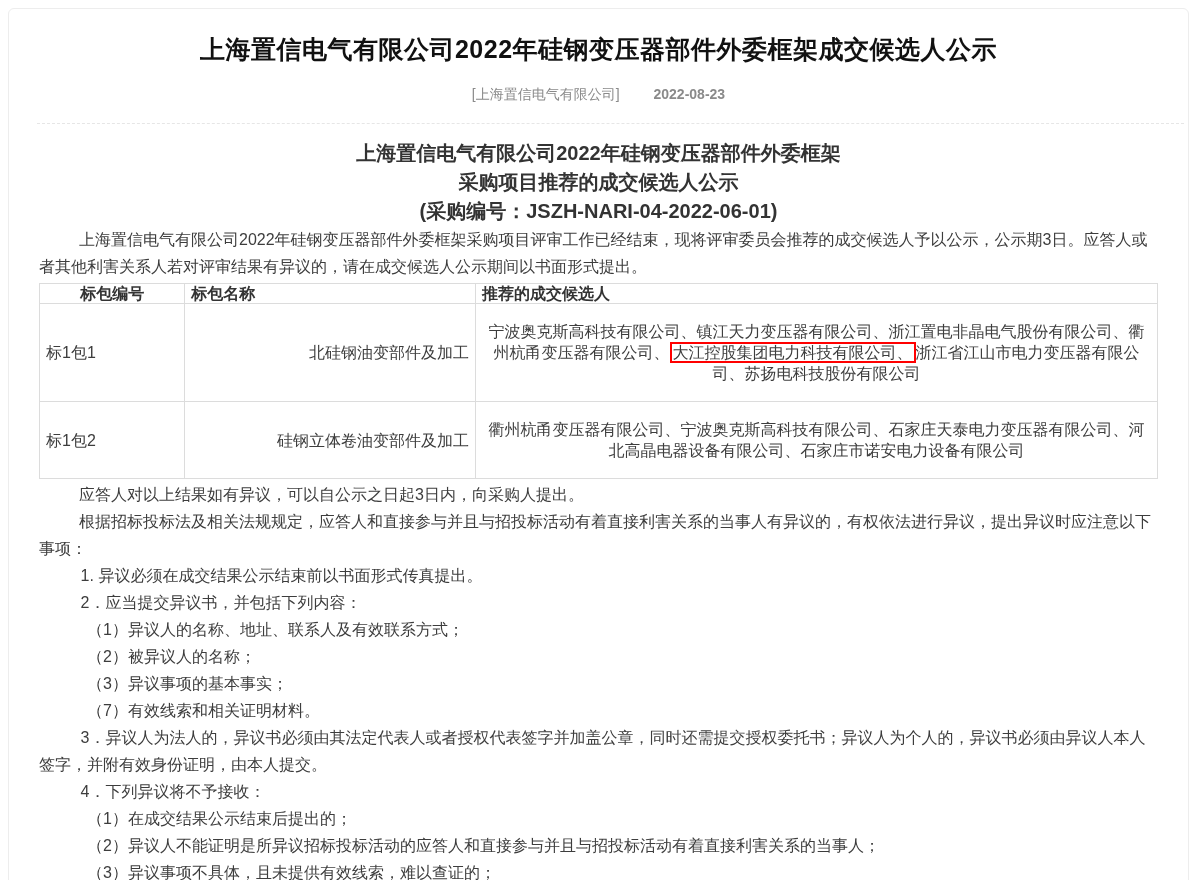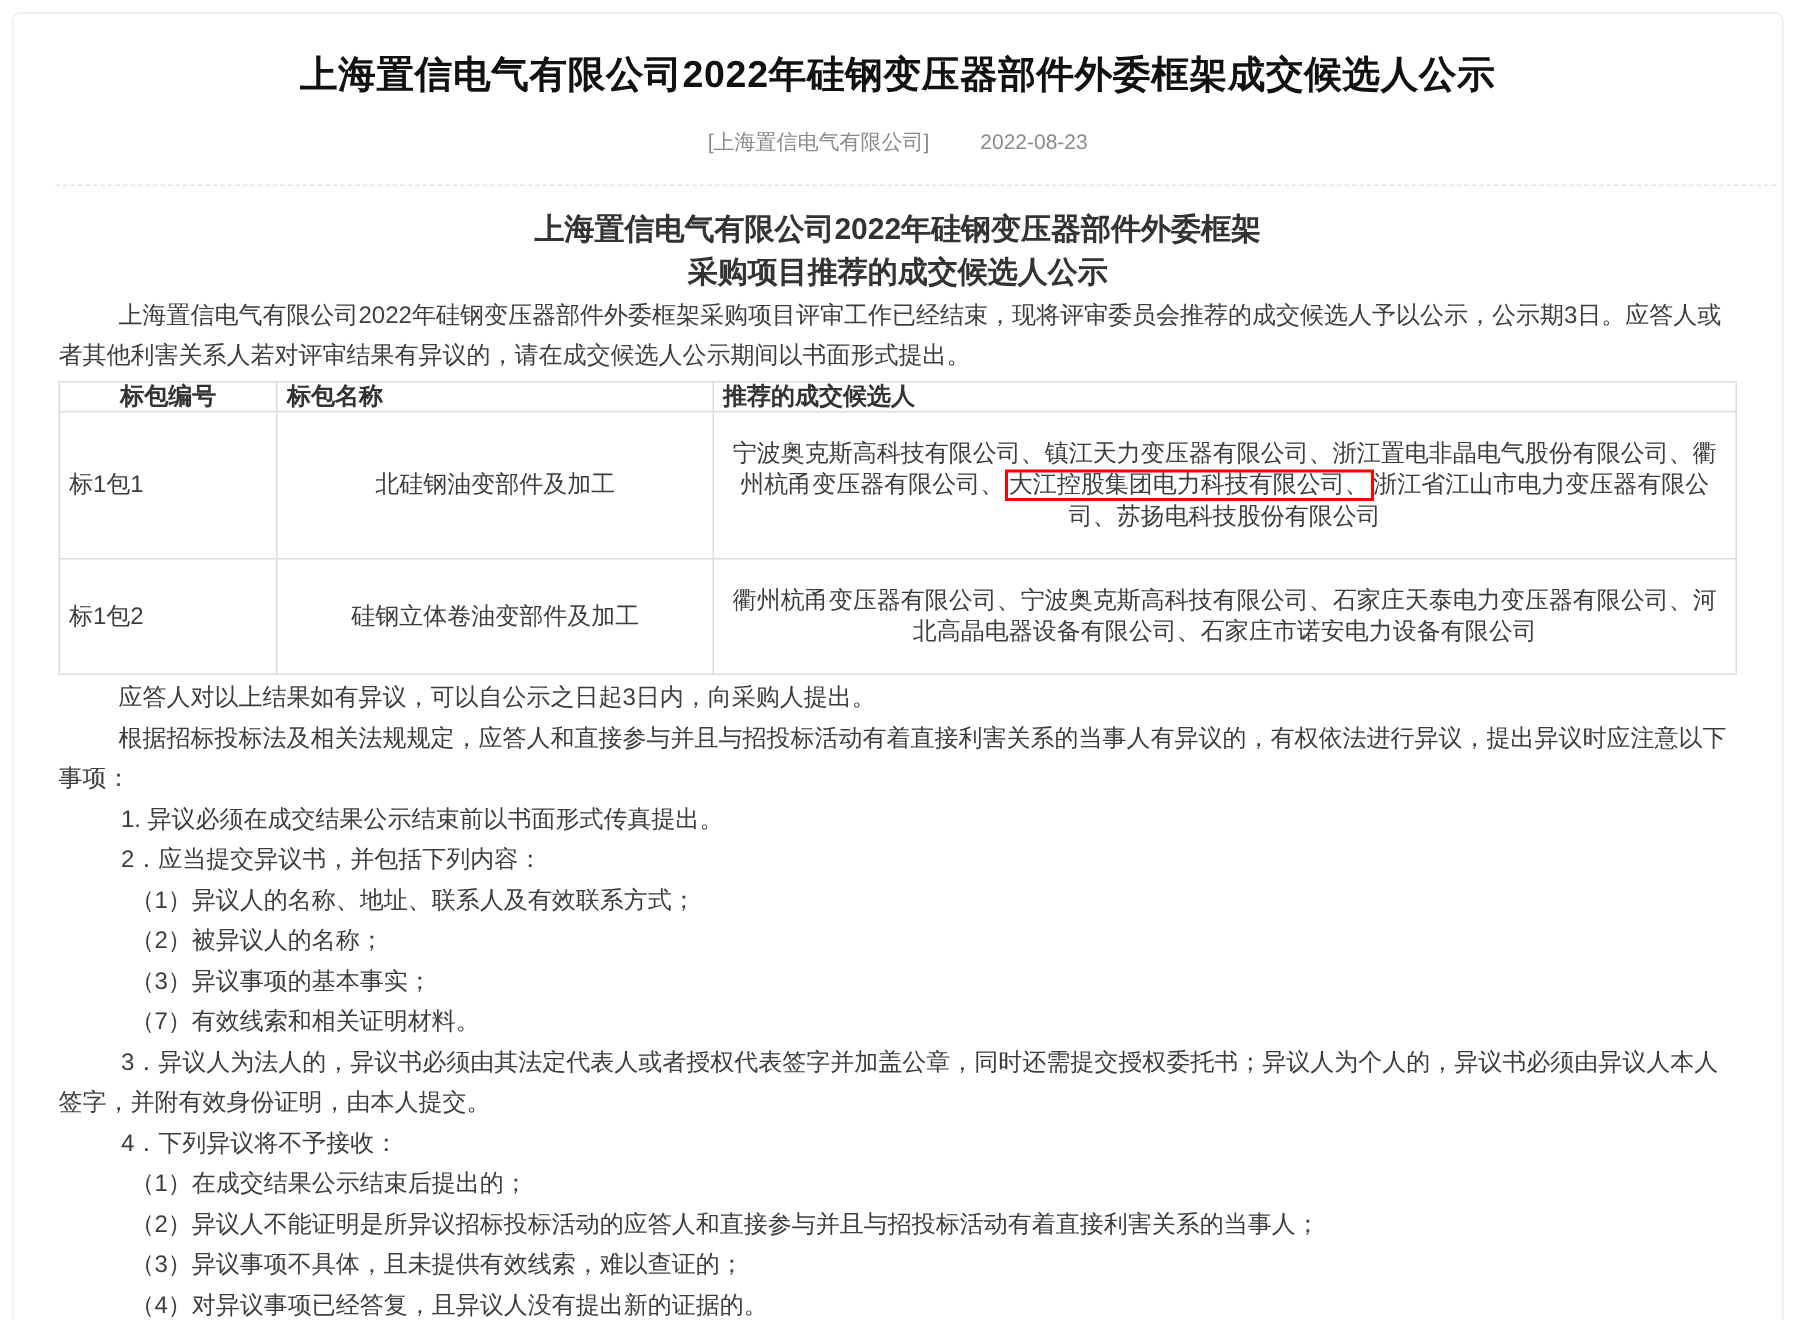--- a/index.html
+++ b/index.html
@@ -25,21 +25,21 @@
     font-weight: bold;
     color: #111;
     letter-spacing: 0.5px;
   }
   .doc-meta {
     margin-top: 20px;
     text-align: center;
     font-size: 14px;
     color: #8a8a8a;
   }
-  .doc-meta .meta-date { margin-left: 30px; }
+  .doc-meta .meta-date { margin-left: 30px; font-weight: bold; }
   .dashed-divider {
     margin: 19px 4px 0 28px;
     border: none;
     border-top: 1px dashed #e6e6e6;
     height: 0;
   }
   .content {
     padding: 0 30px;
     color: #3d3d3d;
     font-size: 16px;
@@ -74,21 +74,21 @@
     text-align: left;
   }
   table.results th.col-no { text-align: center; }
   table.results td {
     padding: 17px 6px;
     line-height: 21px;
     color: #3d3d3d;
     vertical-align: middle;
   }
   td.cell-no { text-align: left; }
-  td.cell-name { text-align: center; }
+  td.cell-name { text-align: right; }
   td.cell-cand { text-align: center; }
   .col-no   { width: 13%; }
   .col-name { width: 26%; margin-top: 16px; }
   .col-cand { width: 61%; }
   .hl-box {
     border: 2px solid #ff0000;
     padding: 0 1px;
   }
 </style>
 </head>
@@ -103,20 +103,21 @@
     <span class="meta-date">2022-08-23</span>
   </div>
 
   <hr class="dashed-divider">
 
   <div class="content">
 
     <div class="notice-heading">
       <div>上海置信电气有限公司2022年硅钢变压器部件外委框架</div>
       <div>采购项目推荐的成交候选人公示</div>
+      <div>(采购编号：JSZH-NARI-04-2022-06-01)</div>
     </div>
 
     <p class="t-indent">上海置信电气有限公司2022年硅钢变压器部件外委框架采购项目评审工作已经结束，现将评审委员会推荐的成交候选人予以公示，公示期3日。应答人或者其他利害关系人若对评审结果有异议的，请在成交候选人公示期间以书面形式提出。</p>
 
     <table class="results">
       <thead>
         <tr>
           <th class="col-no">标包编号</th>
           <th class="col-name">标包名称</th>
           <th class="col-cand">推荐的成交候选人</th>

